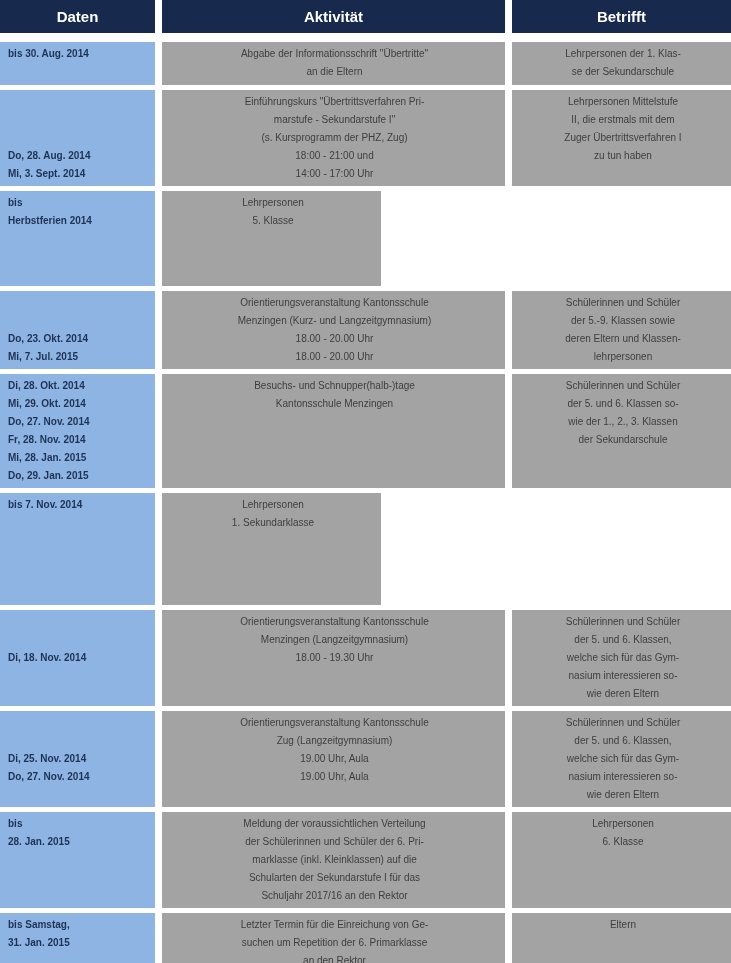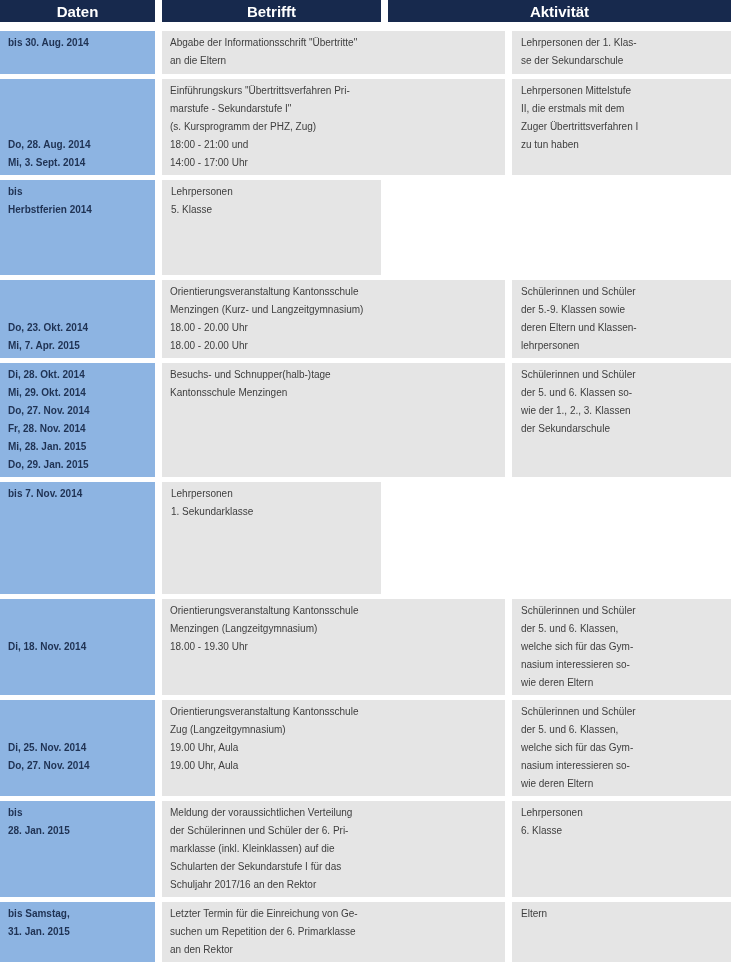--- a/index.html
+++ b/index.html
@@ -10,21 +10,21 @@
   }
   .thead, .row { display:flex; gap:7px; }
   .c1 { width:155px; flex:0 0 155px; }
   .c2 { width:343px; flex:0 0 343px; }
   .c3 { width:219px; flex:0 0 219px; }
   .thead .th {
     background:#17294d;
     color:#ffffff;
     font-weight:bold;
     font-size:15px;
-    height:22px;
+    height:33px;
     display:flex;
     align-items:center;
     justify-content:center;
     box-sizing:border-box;
   }
   .row { margin-top:5px; }
   .row.first { margin-top:9px; }
   .cell {
     box-sizing:border-box;
     font-size:10px;
@@ -34,22 +34,23 @@
   }
   .daten {
     background:#8db4e2;
     font-weight:bold;
     color:#1f3253;
     display:flex;
     flex-direction:column;
     justify-content:flex-start;
   }
   .akt, .betr {
-    background:#e5e5e5;
+    background:#a3a3a3;
     color:#3e3e3e;
+    text-align:center;
   }
   .betr { padding-left:9px; }
   
   .valign-bottom .daten { justify-content:flex-end; }
   .valign-line3  .daten { padding-top:39px; }
   
   .r1  { min-height:43px; }
   .r2  { min-height:95px; }
   .r3  { min-height:95px; }
   .r4  { min-height:77px; }
@@ -60,22 +61,22 @@
   .r9  { min-height:96px; }
   .r10 { min-height:54px; }
 </style>
 </head>
 <body>
 
 <div class="doc">
 
   <div class="thead">
     <div class="th c1">Daten</div>
+    <div class="th c2">Aktivität</div>
     <div class="th c3">Betrifft</div>
-    <div class="th c2">Aktivität</div>
   </div>
 
   <div class="row first r1">
     <div class="cell daten c1">bis 30. Aug. 2014</div>
     <div class="cell akt c2">Abgabe der Informationsschrift "Übertritte"
 an die Eltern</div>
     <div class="cell betr c3">Lehrpersonen der 1. Klas-
 se der Sekundarschule</div>
   </div>
 
@@ -95,21 +96,21 @@
 
   <div class="row r3">
     <div class="cell daten c1">bis
 Herbstferien 2014</div>
     <div class="cell betr c3">Lehrpersonen
 5. Klasse</div>
   </div>
 
   <div class="row r4 valign-bottom">
     <div class="cell daten c1">Do, 23. Okt. 2014
-Mi, 7. Apr. 2015</div>
+Mi, 7. Jul. 2015</div>
     <div class="cell akt c2">Orientierungsveranstaltung Kantonsschule
 Menzingen (Kurz- und Langzeitgymnasium)
 18.00 - 20.00 Uhr
 18.00 - 20.00 Uhr</div>
     <div class="cell betr c3">Schülerinnen und Schüler
 der 5.-9. Klassen sowie
 deren Eltern und Klassen-
 lehrpersonen</div>
   </div>
 

